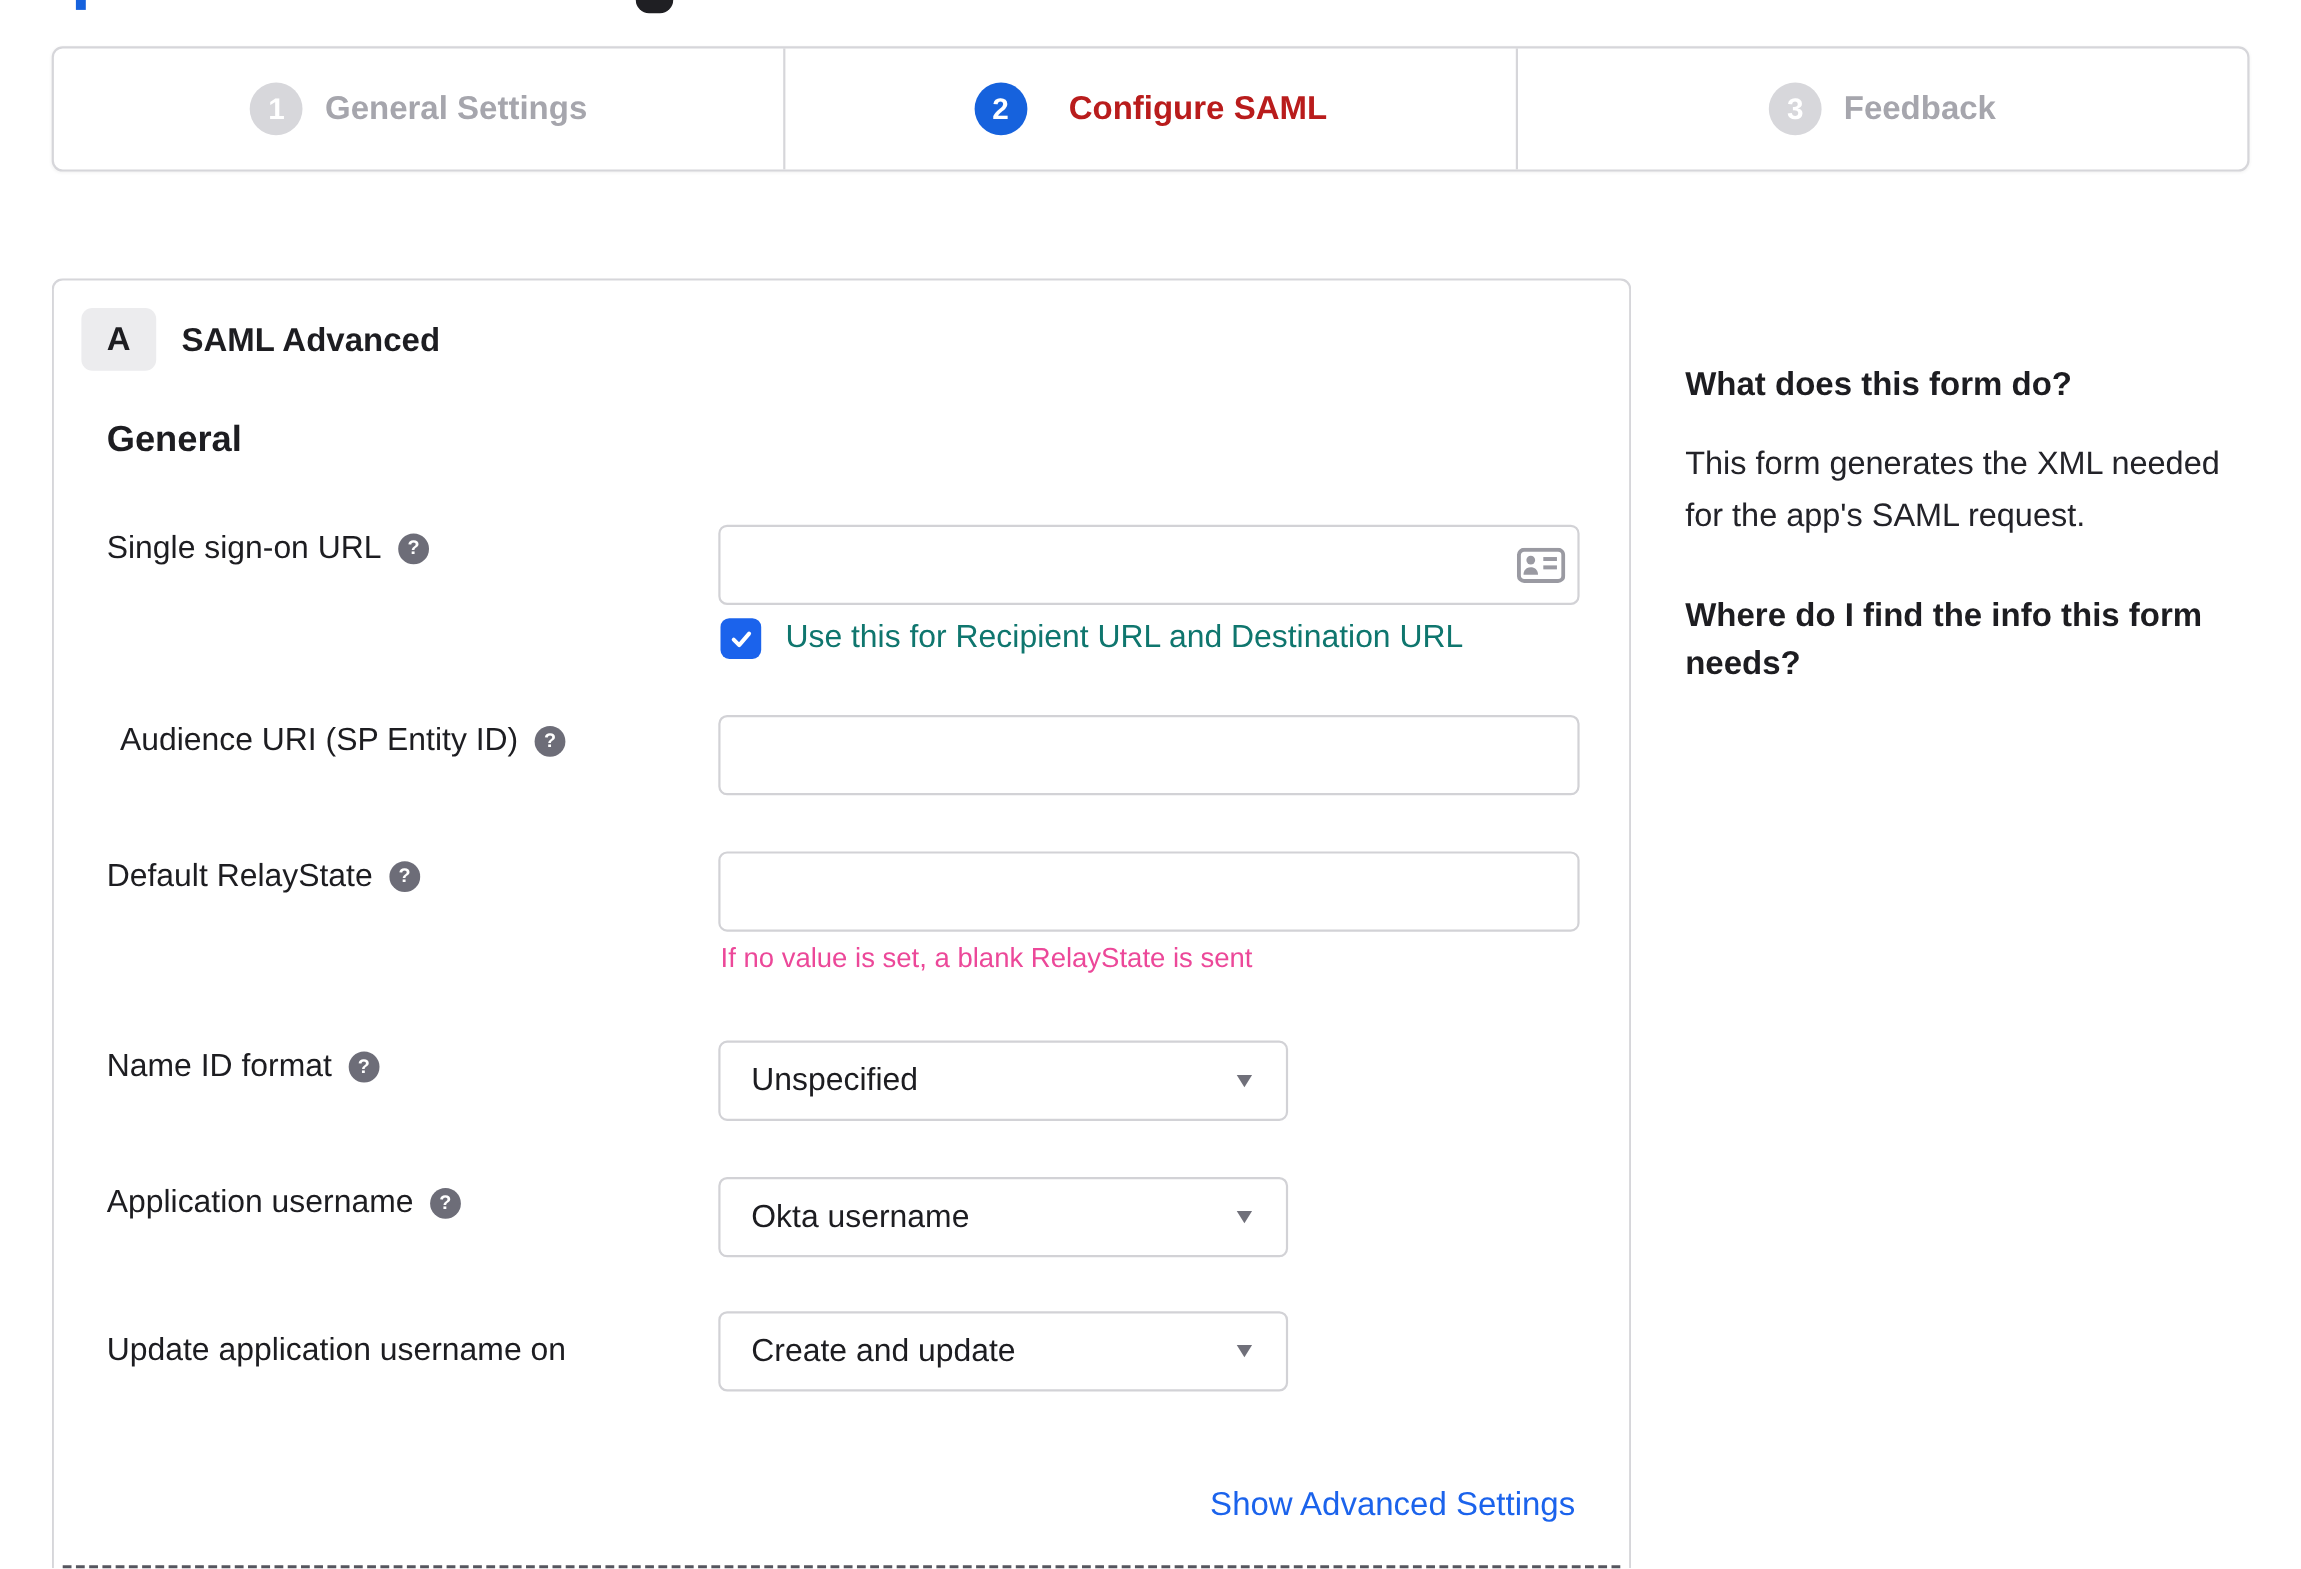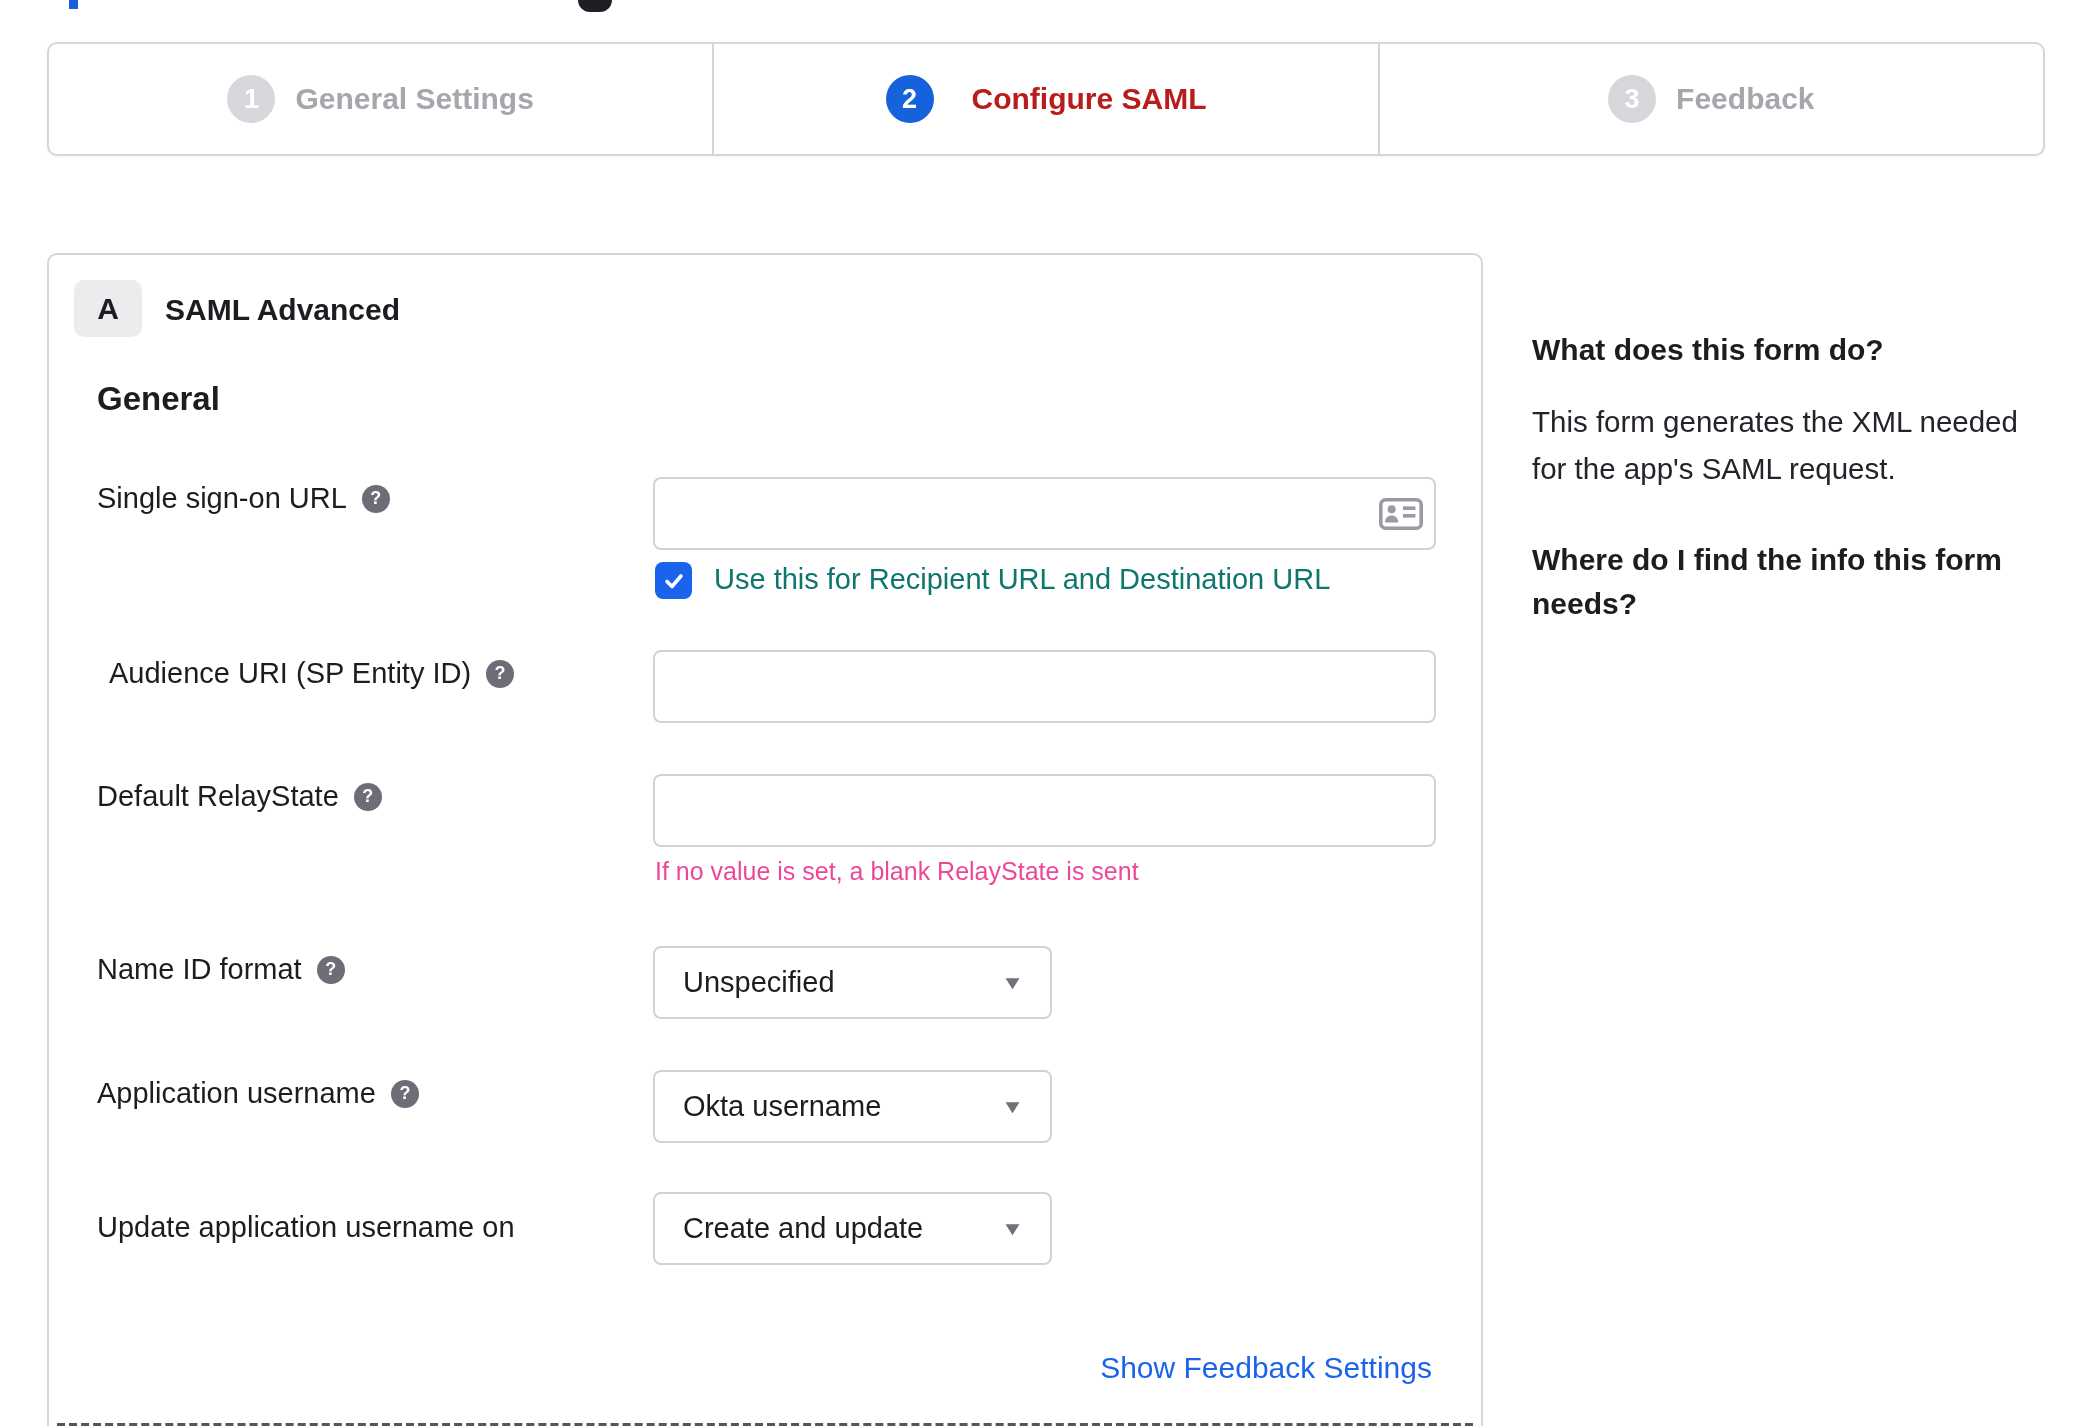--- a/index.html
+++ b/index.html
@@ -61,21 +61,21 @@
   .checkbox {
     position:absolute; left:606px; top:307px; width:37px; height:37px;
     background:#1b63ec; border-radius:8px; display:flex; align-items:center; justify-content:center;
     cursor:pointer;
   }
   .checkbox-label { position:absolute; left:665px; top:308px; font-size:29px; color:#0f766e; }
 
   .helper-text { position:absolute; left:606px; font-size:25px; color:#ec4899; }
 
   .select {
-    position:absolute; left:604px; width:399px; height:73px;
+    position:absolute; left:604px; width:518px; height:73px;
     border:2px solid #d2d2d6; border-radius:8px; background:#fff;
     display:flex; align-items:center; padding:12px 28px; cursor:pointer;
   }
   .select-value { font-size:29px; color:#1d1d21; flex:1; }
   .select-caret { font-size:19px; color:#70707a; transform:scaleX(1.25); }
 
   .advanced-link {
     position:absolute; right:49px; top:1096px; font-size:30px; color:#1b63ec;
     text-decoration:none; cursor:pointer;
   }
@@ -173,21 +173,21 @@
     </div>
 
     <div class="field-label" style="top:956px;">
       <span>Update application username on</span>
     </div>
     <div class="select" style="top:937px;justify-content:space-between;">
       <span class="select-value">Create and update</span>
       <span class="select-caret">▼</span>
     </div>
 
-    <a class="advanced-link">Show Feedback Settings</a>
+    <a class="advanced-link">Show Advanced Settings</a>
 
     <div class="card-dashed-divider"></div>
   </div>
 
   <div class="help-panel">
     <div class="help-q">What does this form do?</div>
     <div class="help-a first">This form generates the XML needed
 for the app's SAML request.</div>
     <div class="help-q">Where do I find the info this form
 needs?</div>

